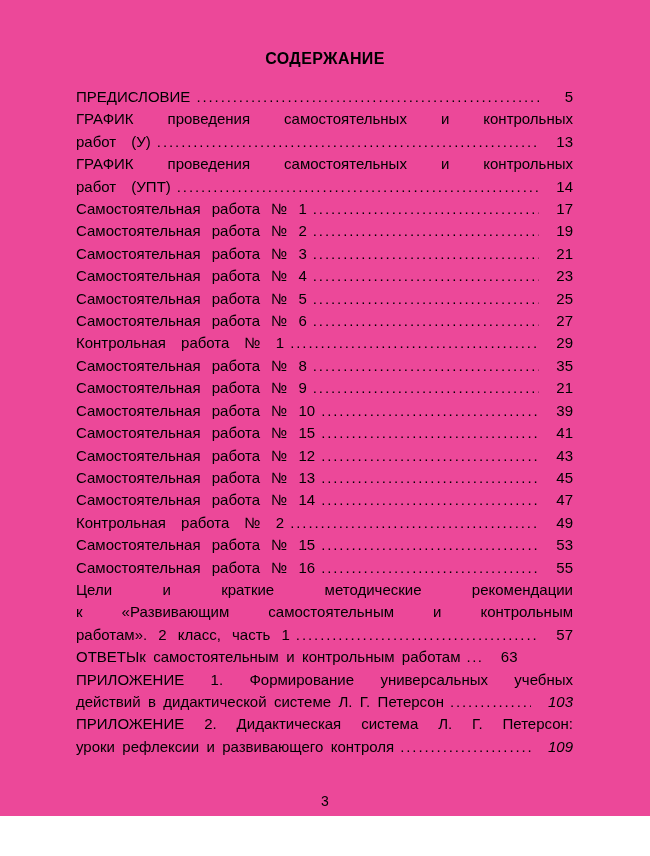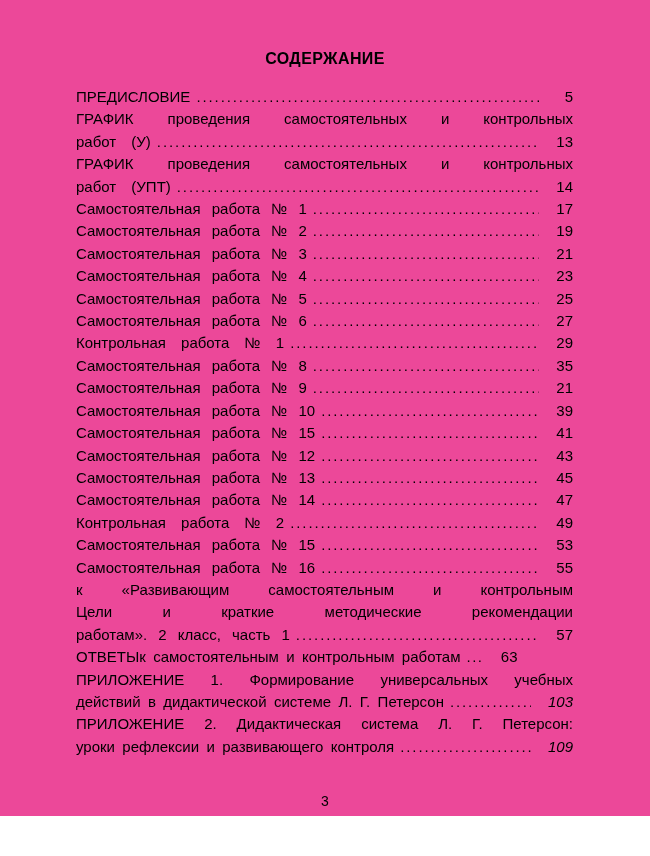--- a/index.html
+++ b/index.html
@@ -259,22 +259,22 @@
         </div>
       </div>
       <div class="entry">
         <div class="line">
           <span class="txt spaced-lg">Самостоятельная работа № 16</span>
           <span class="leader"></span>
           <span class="pageno">55</span>
         </div>
       </div>
       <div class="entry">
+        <div class="line justify"><span class="txt b">Цели и краткие методические рекомендации</span></div>
         <div class="line justify"><span class="txt">к «Развивающим самостоятельным и контрольным</span></div>
-        <div class="line justify"><span class="txt b">Цели и краткие методические рекомендации</span></div>
         <div class="line">
           <span class="txt spaced-lg">работам». 2 класс, часть 1</span>
           <span class="leader"></span>
           <span class="pageno">57</span>
         </div>
       </div>
       <div class="entry">
         <div class="line">
           <span class="txt b">ОТВЕТЫ</span> 
           <span class="txt spaced">к самостоятельным и контрольным работам</span>

